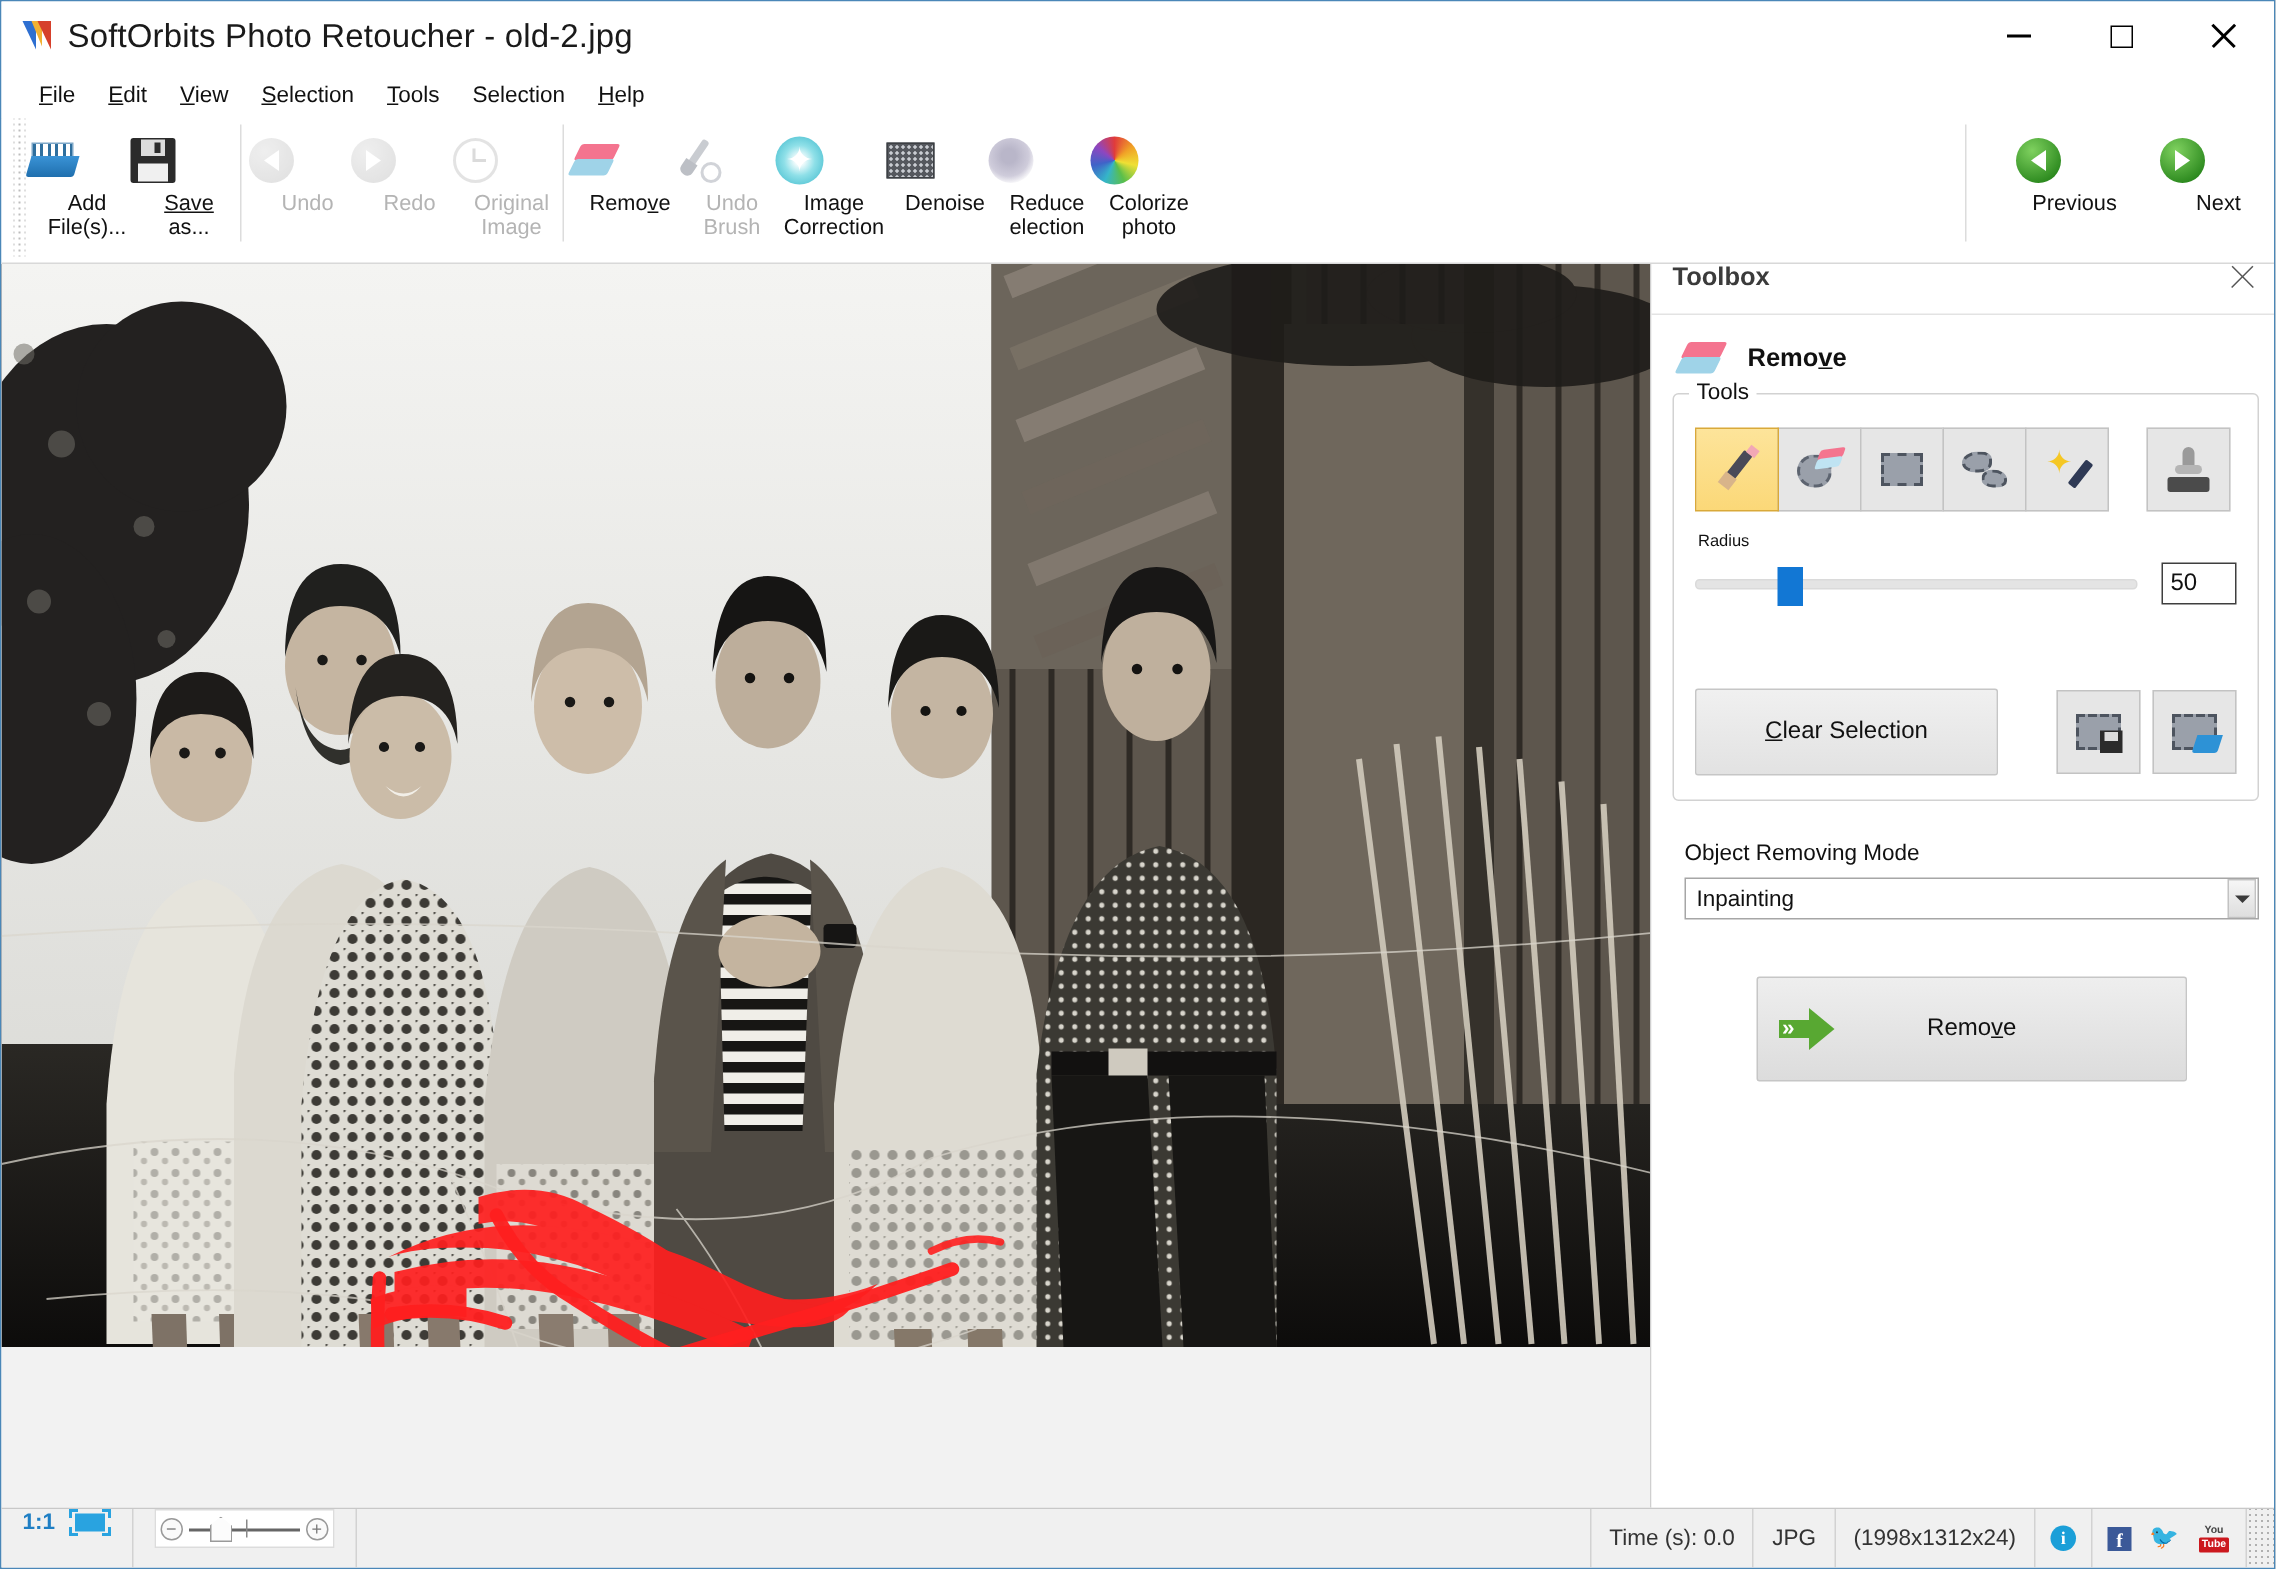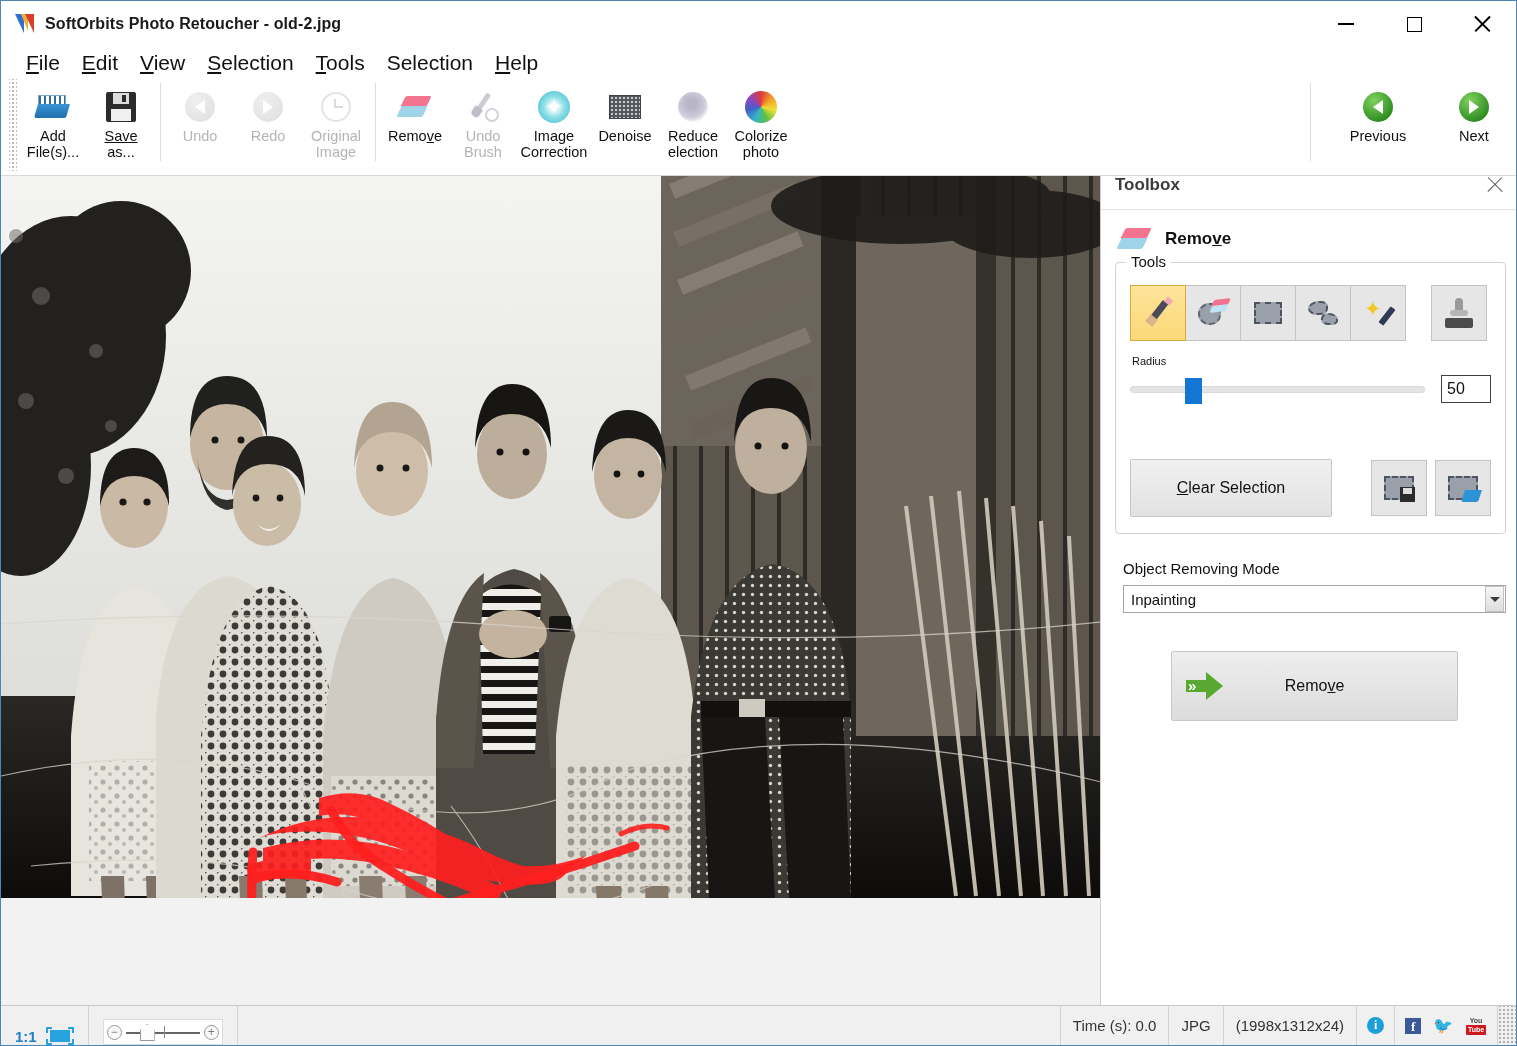--- a/index.html
+++ b/index.html
@@ -36,21 +36,21 @@
     position: absolute; left: 6px; top: 0; width: 0; height: 0;
     border-left: 7px solid transparent; border-right: 0 solid transparent;
     border-top: 17px solid #f2b134;
   }
   .app-icon .v3 {
     position: absolute; left: 10px; top: 0; width: 0; height: 0;
     border-left: 9px solid transparent; border-right: 0 solid transparent;
     border-top: 19px solid #d6402b;
   }
   .title-text {
-    font-size: 16px; color: #1a1a1a; letter-spacing: .1px; font-weight: bold;
+    font-size: 22px; color: #1a1a1a; letter-spacing: .1px;
   }
   .wincontrols {
     position: absolute; right: 0; top: 0; height: 46px;
     display: flex; align-items: center;
   }
   .winbtn {
     width: 68px; height: 46px;
     display: flex; align-items: center; justify-content: center;
     cursor: default;
   }
@@ -66,42 +66,42 @@
   .winbtn .close-g::before { transform: rotate(45deg); }
   .winbtn .close-g::after { transform: rotate(-45deg); }
 
   
   .menubar {
     height: 32px; min-height: 32px;
     display: flex; align-items: center;
     padding-left: 14px; background: #ffffff;
   }
   .menu-item {
-    font-size: 21px; color: #101010;
+    font-size: 15px; color: #101010;
     padding: 3px 11px; cursor: default;
   }
   .menu-item u { text-decoration: underline; }
 
   
   .toolbar {
     height: 97px; min-height: 97px;
     display: flex; align-items: flex-start;
     background: #ffffff;
     border-bottom: 1px solid #d8d8d8;
     position: relative;
     padding-left: 8px;
   }
   .tb-grip {
     width: 8px; height: 92px; margin-right: 2px; flex: none;
     background-image: radial-gradient(#bdbdbd 1px, transparent 1px);
     background-size: 4px 4px; background-position: 2px 6px;
   }
   .tb-item {
     width: 68px; height: 92px; flex: none;
-    display: flex; flex-direction: column; align-items: center;
+    display: flex; flex-direction: column; align-items: flex-start;
     padding-top: 8px; cursor: default;
   }
   .tb-item.wide { width: 74px; }
   .tb-ic { height: 40px; display: flex; align-items: center; justify-content: center; }
   .tb-lbl {
     font-size: 14.5px; line-height: 15.5px; text-align: center;
     color: #111; margin-top: 2px; width: 78px;
   }
   .tb-item.disabled .tb-lbl { color: #b4b4b4; }
   .tb-item.disabled .tb-ic { opacity: .45; }
@@ -459,21 +459,21 @@
 
   
   .statusbar {
     height: 40px; min-height: 40px; display: flex; align-items: stretch;
     background: #f0f0f0; border-top: 1px solid #c8c8c8;
   }
   .sb-cell {
     display: flex; align-items: center; padding: 0 12px;
     border-right: 1px solid #d2d2d2; font-size: 15px; color: #333;
   }
-  .sb-zoomctl { display: flex; align-items: flex-end; gap: 9px; padding: 0 14px; border-right: 1px solid #d2d2d2; }
+  .sb-zoomctl { display: flex; align-items: flex-start; gap: 9px; padding: 0 14px; border-right: 1px solid #d2d2d2; }
   .zoom-11 { font-size: 15px; font-weight: bold; color: #1f7fc4; }
   .ic-fitwin { width: 28px; height: 18px; position: relative; }
   .ic-fitwin .inner { position: absolute; left: 4px; top: 3px; width: 20px; height: 12px; background: #29a3e0; }
   .ic-fitwin .c { position: absolute; width: 6px; height: 6px; border: 2px solid #29a3e0; }
   .ic-fitwin .c.tl { left: 0; top: 0; border-right: none; border-bottom: none; }
   .ic-fitwin .c.tr { right: 0; top: 0; border-left: none; border-bottom: none; }
   .ic-fitwin .c.bl { left: 0; bottom: 0; border-right: none; border-top: none; }
   .ic-fitwin .c.br { right: 0; bottom: 0; border-left: none; border-top: none; }
   .zoomslider {
     width: 120px; height: 26px; background: #fff; border: 1px solid #dcdcdc;

